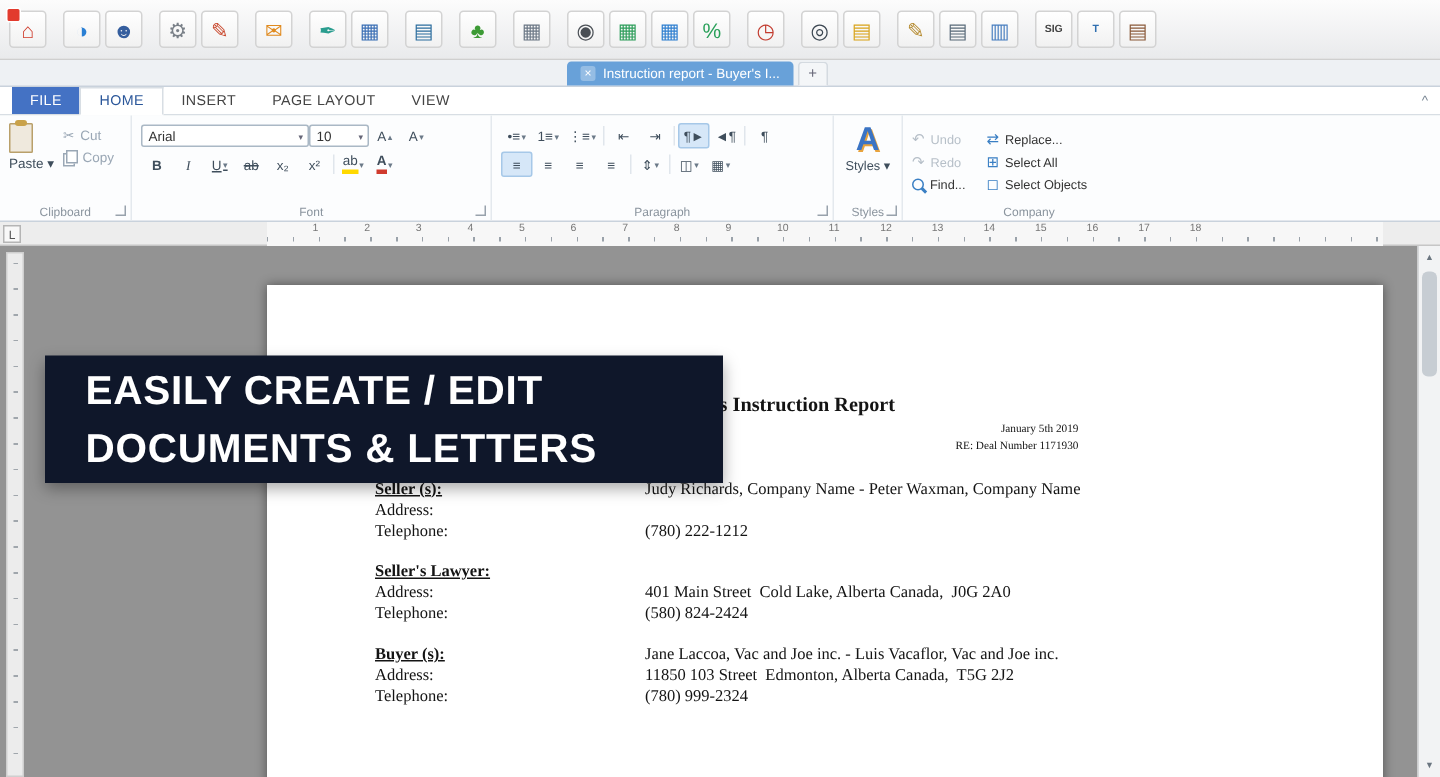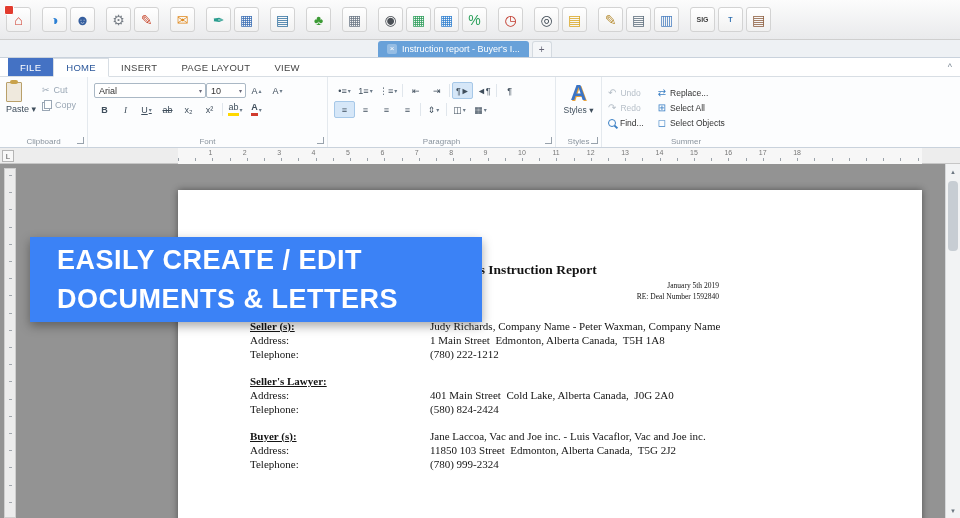--- a/index.html
+++ b/index.html
@@ -270,21 +270,21 @@
           <div class="ed-row">
             <span class="ic-blue">⊞</span>
             <span>Select All</span>
           </div>
           <div class="ed-row">
             <span class="ic-blue">◻</span>
             <span>Select Objects</span>
           </div>
         </div>
       </div>
-      <div class="glabel">Summer</div>
+      <div class="glabel">Company</div>
     </div>
   </div>
 
   <div class="ruler">
     <div class="tabsel">L</div>
     <div class="ruler-track">
       <div class="ticks"></div>
     <span class="rnum" style="left: 30.4px;">1</span>
         <span class="rnum" style="left: 64.8px;">2</span>
         <span class="rnum" style="left: 99.2px;">3</span>
@@ -309,32 +309,31 @@
   <div class="docarea">
     <div class="vruler">
       <div class="vticks"></div>
     </div>
 
     <div class="page">
       <div class="pagecontent">
         <div class="doctitle">Conveyancer's Instruction Report</div>
         <div class="dateblock">
           <div>January 5th 2019</div>
-          <div>RE: Deal Number 1592840</div>
+          <div>RE: Deal Number 1171930</div>
         </div>
         <div class="docbody">
 
           <div class="docgroup">
             <div class="docrow heading">
               <span class="lbl">Seller (s):</span>
               <span class="val">Judy Richards, Company Name - Peter Waxman, Company Name</span>
             </div>
             <div class="docrow">
               <span class="lbl">Address:</span>
-              <span class="val">1 Main Street  Edmonton, Alberta Canada,  T5H 1A8</span>
             </div>
             <div class="docrow">
               <span class="lbl">Telephone:</span>
               <span class="val">(780) 222-1212</span>
             </div>
           </div>
 
           <div class="docgroup">
             <div class="docrow heading">
               <span class="lbl">Seller's Lawyer:</span>
@@ -361,21 +360,21 @@
             <div class="docrow">
               <span class="lbl">Telephone:</span>
               <span class="val">(780) 999-2324</span>
             </div>
           </div>
 
         </div>
       </div>
     </div>
 
-    <div class="banner" style="background: #3b82f6;">
+    <div class="banner" style="background: #0f172a;">
       <div>EASILY CREATE / EDIT</div>
       <div>DOCUMENTS &amp; LETTERS</div>
     </div>
 
     <div class="vscroll">
       <div class="sarrow up">▲</div>
       <div class="sthumb"></div>
       <div class="sarrow down">▼</div>
     </div>
   </div>

